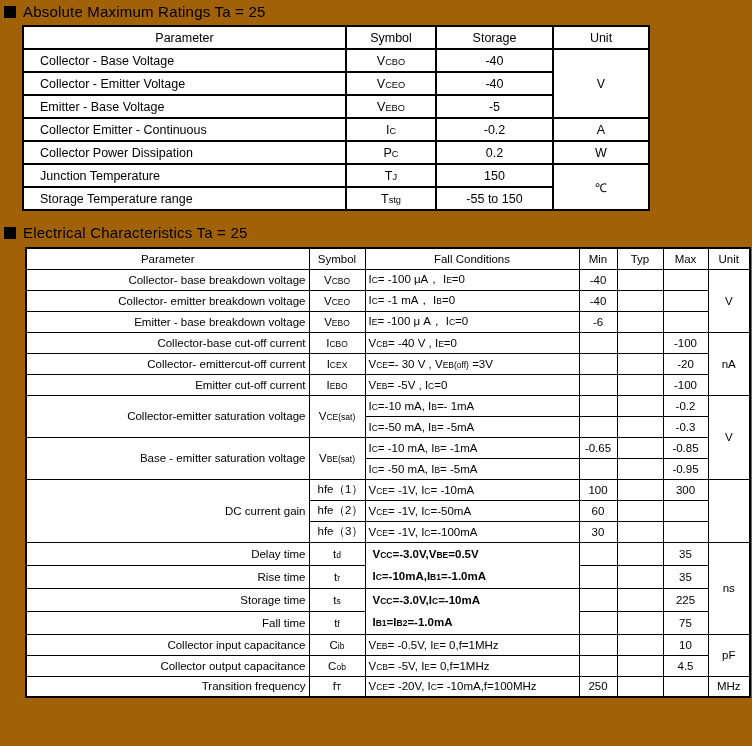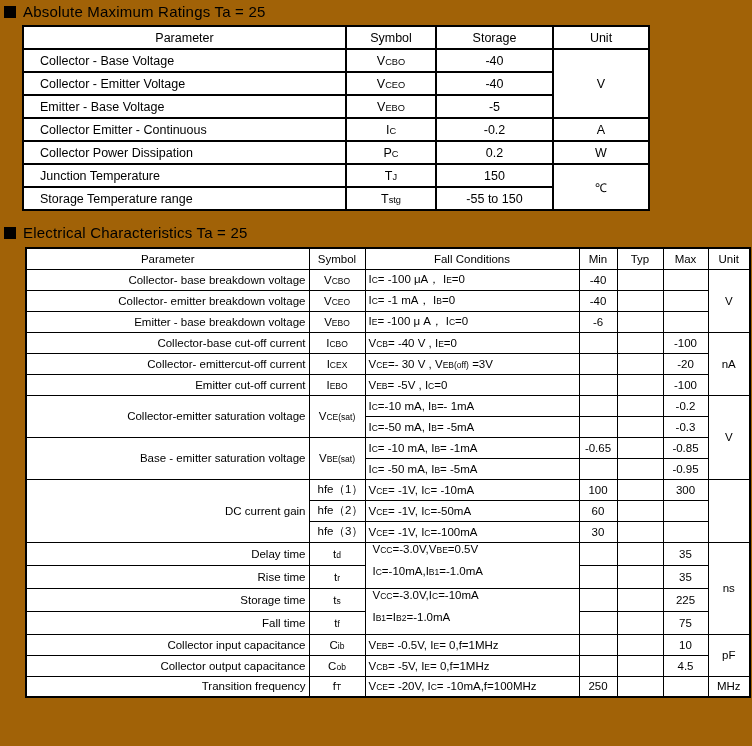--- a/index.html
+++ b/index.html
@@ -64,22 +64,23 @@
     text-align: center;
     vertical-align: middle;
   }
   .t2 td.p { text-align: right; padding-left: 6px; }
   .t2 td.c { text-align: left; }
   .t2 td.sym-left { text-align: left; padding-left: 8px; }
   .t2 td.cond-merged { padding: 0; vertical-align: top; }
   .cond-merged .cl {
     height: 22.5px;
     display: flex;
-    align-items: flex-start;
+    align-items: center;
     padding-left: 7px;
+    font-weight: bold;
   }
   sub {
     font-size: 0.74em;
     vertical-align: baseline;
     line-height: 1;
   }
 </style>
 </head>
 <body>
 

